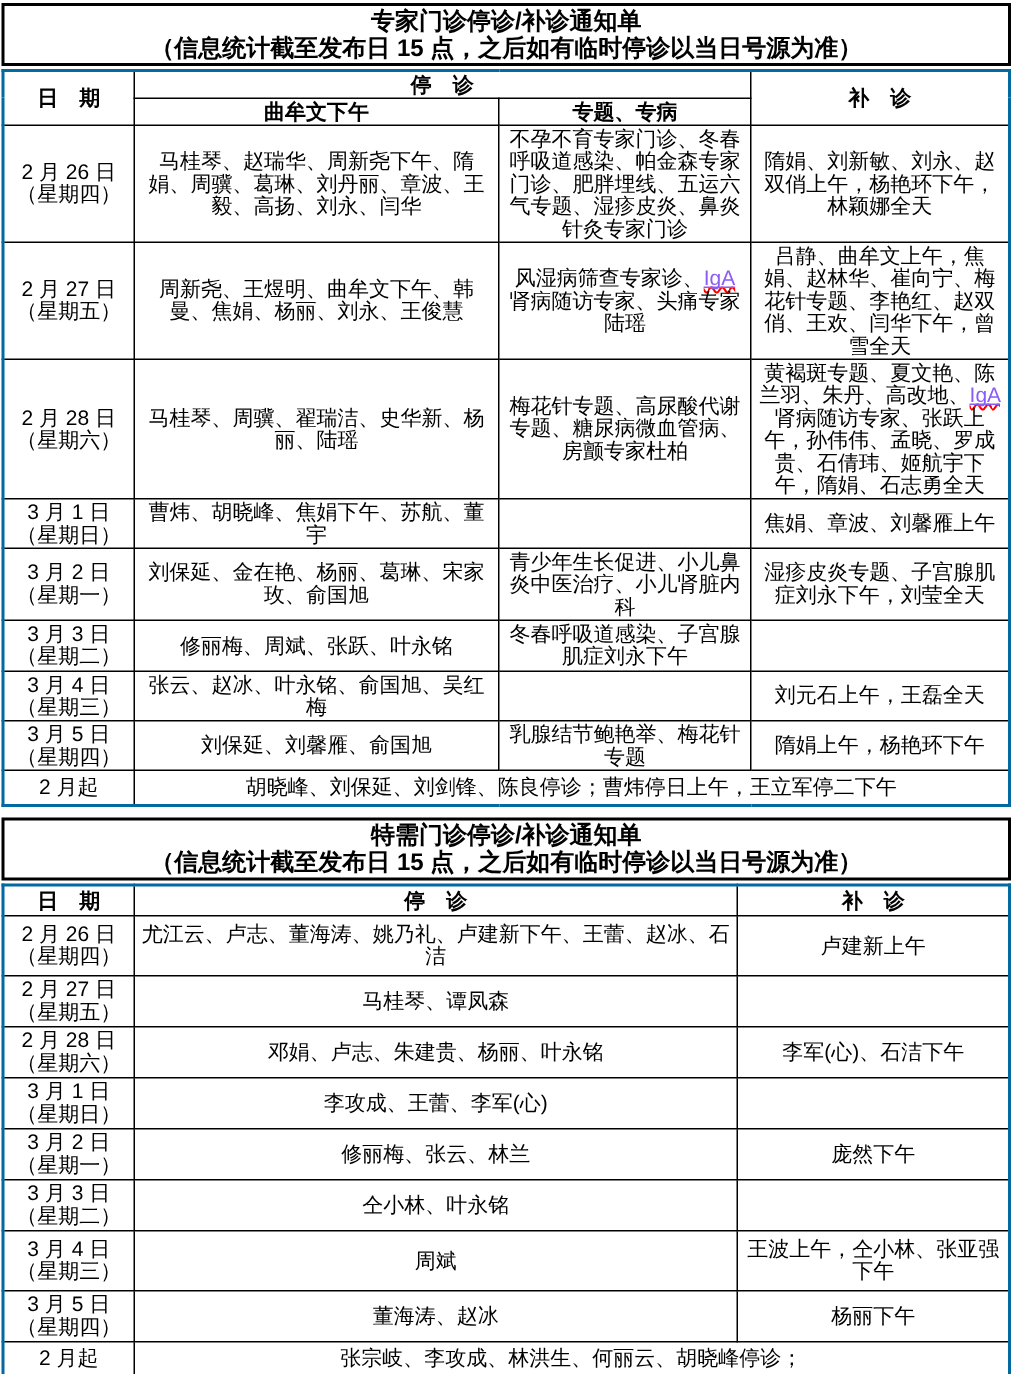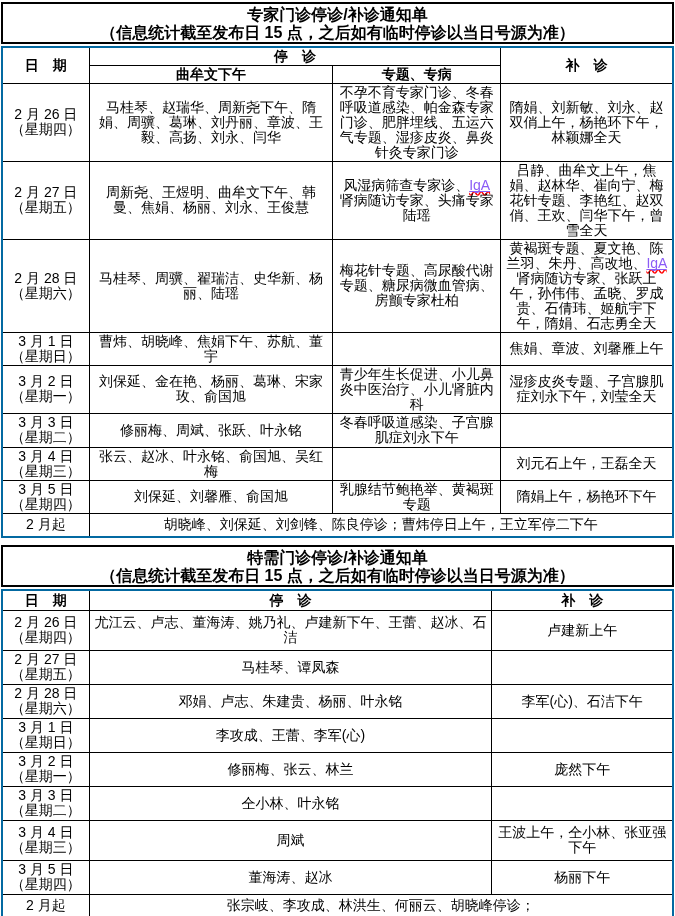--- a/index.html
+++ b/index.html
@@ -118,21 +118,21 @@
       <td class="cl"></td>
       <td class="cl">刘元石上午，王磊全天</td>
     </tr>
 
     <tr class="h32">
       <td class="cd">
         <div>3 月 5 日</div>
         <div>（星期四）</div>
       </td>
       <td class="cl">刘保延、刘馨雁、俞国旭</td>
-      <td class="cl">乳腺结节鲍艳举、黄褐斑专题</td>
+      <td class="cl">乳腺结节鲍艳举、梅花针专题</td>
       <td class="cl">隋娟上午，杨艳环下午</td>
     </tr>
 
     <tr class="h24">
       <td class="cd">2 月起</td>
       <td class="cl" colspan="3">胡晓峰、刘保延、刘剑锋、陈良停诊；曹炜停日上午，王立军停二下午</td>
     </tr>
   </tbody>
     </table>
 

